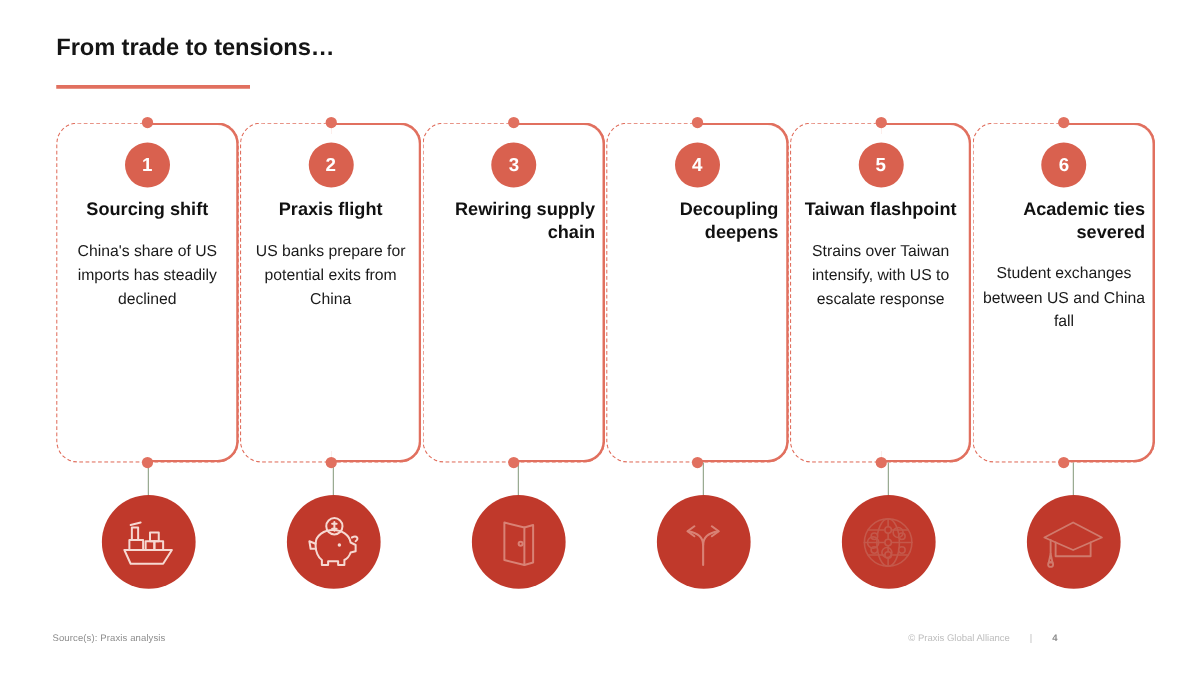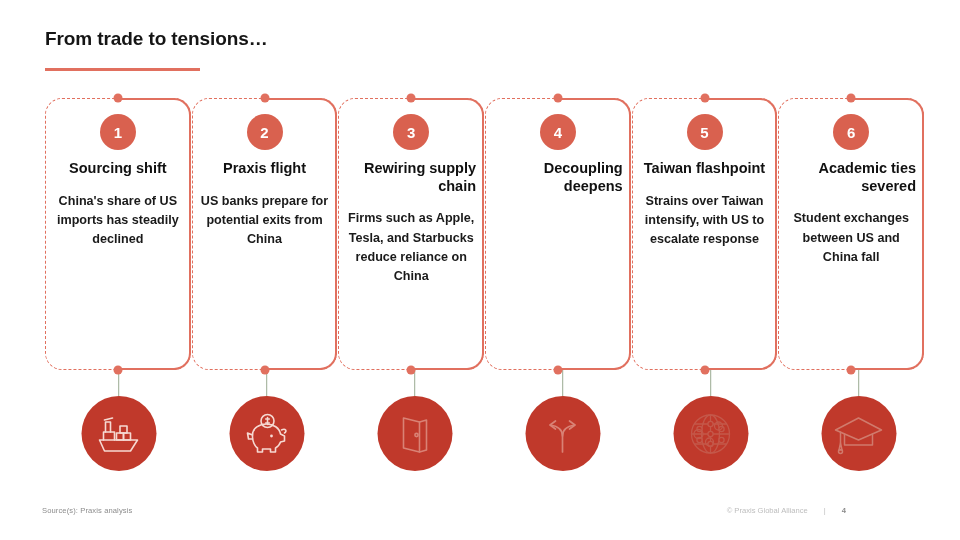--- a/index.html
+++ b/index.html
@@ -74,21 +74,21 @@
     flex: none;
   }
   .card-title {
     margin-top: 10px;
     font-size: 14.5px; font-weight: bold; color: #111;
     text-align: right; line-height: 1.22;
   }
   .card-body {
     margin-top: 14px;
     font-size: 12.6px; color: #1a1a1a;
-    text-align: center; line-height: 1.52; font-weight: bold;
+    text-align: center; line-height: 1.52;
   }
 
   
   .connector {
     position: absolute;
     left: 50%; top: 370px;
     width: 1.6px; height: 28px;
     background: #9aab92;
     transform: translateX(-50%);
   }
@@ -159,21 +159,20 @@
     </div>
 
     <div class="card-slot">
       <div class="card-frame"></div>
       <div class="card-solid"></div>
       <div class="node-dot top"></div>
       <div class="node-dot bottom"></div>
       <div class="card-inner">
         <div class="badge">3</div>
         <div class="card-title">Rewiring supply chain</div>
-        <div class="card-body">Firms such as Apple, Tesla, and Starbucks reduce reliance on China</div>
       </div>
     </div>
 
     <div class="card-slot">
       <div class="card-frame"></div>
       <div class="card-solid"></div>
       <div class="node-dot top"></div>
       <div class="node-dot bottom"></div>
       <div class="card-inner">
         <div class="badge">4</div>

